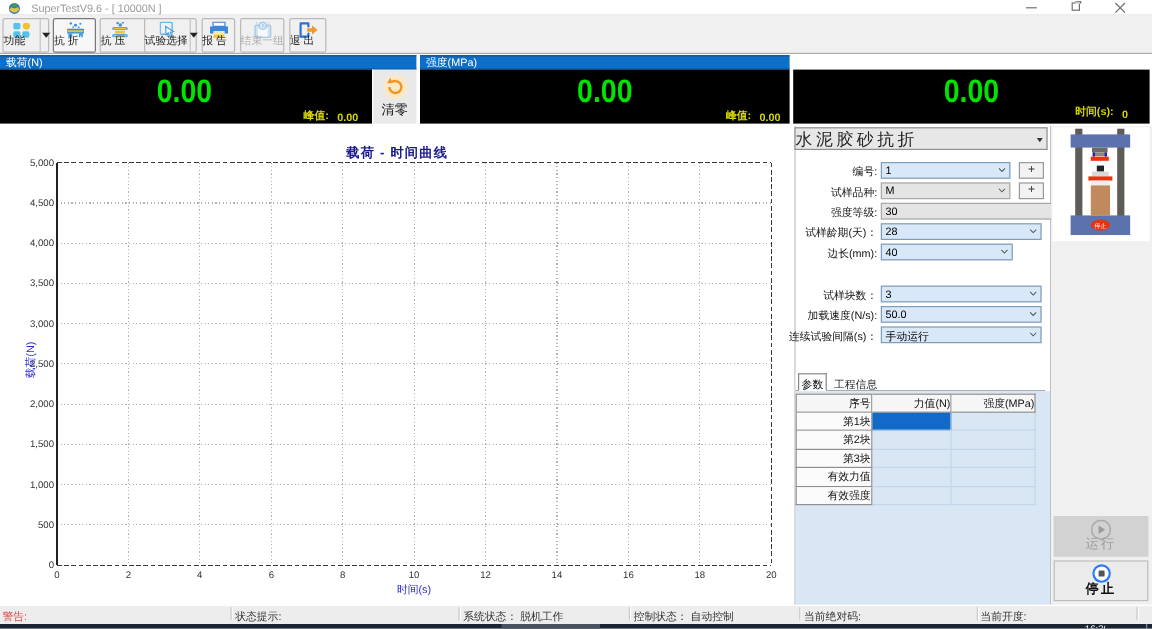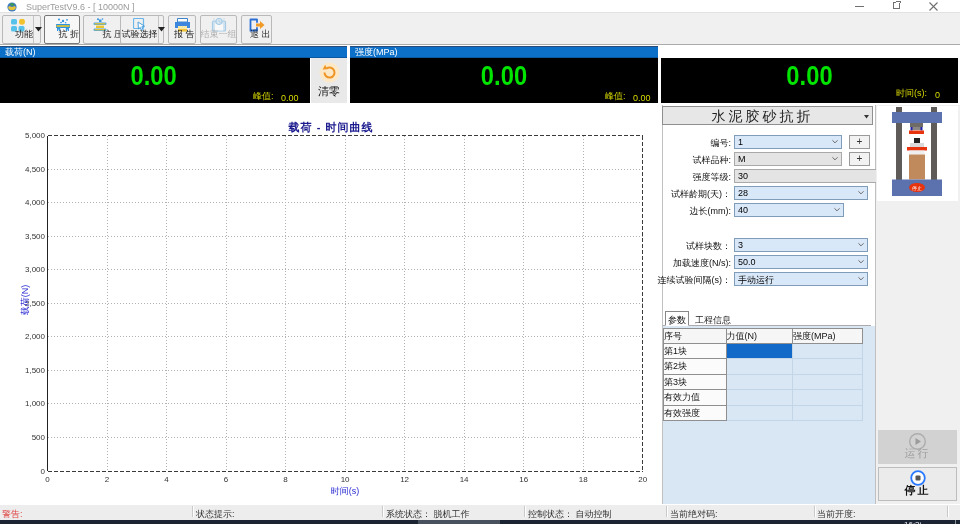--- a/index.html
+++ b/index.html
@@ -1,29 +1,29 @@
 <!DOCTYPE html>
 <html><head><meta charset="utf-8"><style>
 *{margin:0;padding:0;box-sizing:border-box}
 html,body{width:960px;height:524px;overflow:hidden}
 .app{position:relative;width:960px;height:524px;font-family:"Liberation Sans",sans-serif;background:#fff}
 .abs{position:absolute}
 .tb-btn{position:absolute;top:15px;height:29px;border:1px solid #b9b9b9;border-radius:2px;background:#f0f0f0}
-.tb-btn .lbl{position:absolute;left:0;right:0;bottom:2px;text-align:right;font-size:9px;color:#1a1a1a;white-space:nowrap}
+.tb-btn .lbl{position:absolute;left:0;right:0;bottom:2px;text-align:left;font-size:9px;color:#1a1a1a;white-space:nowrap}
 .hdr{position:absolute;top:46px;height:12px;background:#0d70c8;border-top:1px solid #2a4a7a;border-bottom:1px solid #0b57a4;color:#fff;font-size:9px;line-height:10px;padding-left:5px}
 .blk{position:absolute;top:58px;height:45px;background:#000}
 .bignum{position:absolute;top:3px;left:0;right:0;text-align:center;font-size:27px;font-weight:bold;color:#00e400;transform:scaleX(0.88)}
-.peak{position:absolute;bottom:0px;font-size:9px;font-weight:normal;color:#d8d800}
+.peak{position:absolute;bottom:0px;font-size:9px;font-weight:bold;color:#d8d800}
 .frow{position:absolute;height:14px}
 .flabel{position:absolute;right:146px;top:2px;font-size:9px;color:#111;white-space:nowrap}
 .finput{position:absolute;left:0;top:0;height:14px;background:#d9e8f8;border:1px solid #7f9db9;font-size:9px;color:#000;padding:1px 0 0 3px}
 .finput.gray{background:#e4e4e4;border-color:#a9a9a9}
 .chev{position:absolute;right:3px;top:3px;width:6px;height:6px;color:#555;font-size:8px;line-height:6px}
 .plusbtn{position:absolute;top:0;width:21px;height:14px;border:1px solid #9a9a9a;background:#f2f2f2;font-size:10px;color:#333;text-align:center;line-height:12px}
-.cell{position:absolute;overflow:hidden;font-size:9px;text-align:left;color:#111}
+.cell{position:absolute;overflow:hidden;font-size:9px;text-align:right;color:#111}
 .sbtxt{position:absolute;top:508px;font-size:9px;color:#333;white-space:nowrap}
 .sbdiv{position:absolute;top:506px;height:11px;width:1px;background:#c9c9c9;box-shadow:1px 0 0 #fff}
 </style></head><body>
 <div class="app">
 
 <div class="abs" style="left:0;top:0;width:960px;height:13px;background:#fff;border-bottom:1px solid #e2e2e2"></div>
 <svg class="abs" style="left:7px;top:2px" width="10" height="10" viewBox="0 0 10 10">
       <circle cx="5" cy="5" r="4.6" fill="#3a7abf"></circle>
       <path d="M1 6 A4.6 4.6 0 0 0 9 6 L8 4 5 5 2 4Z" fill="#e8c33a"></path>
       <path d="M3 1.5 A4.6 4.6 0 0 1 7.5 2.2 L6 4 4 3.5Z" fill="#3f9e48"></path>
@@ -189,21 +189,21 @@
 <text x="523.7" y="372.0" font-size="8" fill="#333" text-anchor="middle">16</text>
 <text x="583.2" y="372.0" font-size="8" fill="#333" text-anchor="middle">18</text>
 <text x="642.7" y="372.0" font-size="8" fill="#333" text-anchor="middle">20</text>
 <text x="331" y="21" font-size="11" font-weight="bold" fill="#1a1a8e" text-anchor="middle" letter-spacing="1">载荷 - 时间曲线</text>
 <text x="28" y="190" font-size="9" fill="#2a2ad2" text-anchor="middle" transform="rotate(-90 28 190)">载荷(N)</text>
 <text x="345" y="384.0" font-size="9" fill="#2a2ad2" text-anchor="middle">时间(s)</text>
 </svg>
 
 <div class="abs" style="left:662px;top:105px;width:214px;height:399px;background:#fff;border-left:1px solid #c0c0c0;border-right:1px solid #c0c0c0"></div>
 <div class="abs" style="left:662px;top:106px;width:211px;height:19px;background:#e7e7e7;border:1px solid #8f8f8f">
-      <div class="abs" style="left:0;right:10px;top:1px;text-align:center;font-size:14px;color:#222;letter-spacing:3px">水泥胶砂抗折</div>
+      <div class="abs" style="left:0;right:10px;top:1px;font-size:14px;color:#222;letter-spacing:3px">水泥胶砂抗折</div>
       <svg class="abs" style="right:3px;top:8px" width="5" height="4">
         <path d="M0 0 L5 0 2.5 3.5Z" fill="#333"></path>
       </svg>
     </div>
 <div class="frow" style="left:663px;top:134.5px;width:212px">
       <div class="flabel" style="right:144px">编号:</div>
       <div class="finput" style="left:71px;width:108px">1<svg class="chev" width="7" height="5" viewBox="0 0 7 5">
           <path d="M0.5 0.5 L3.5 3.5 6.5 0.5" stroke="#555" fill="none"></path>
         </svg></div>
       <div class="plusbtn" style="left:186px">+</div>

